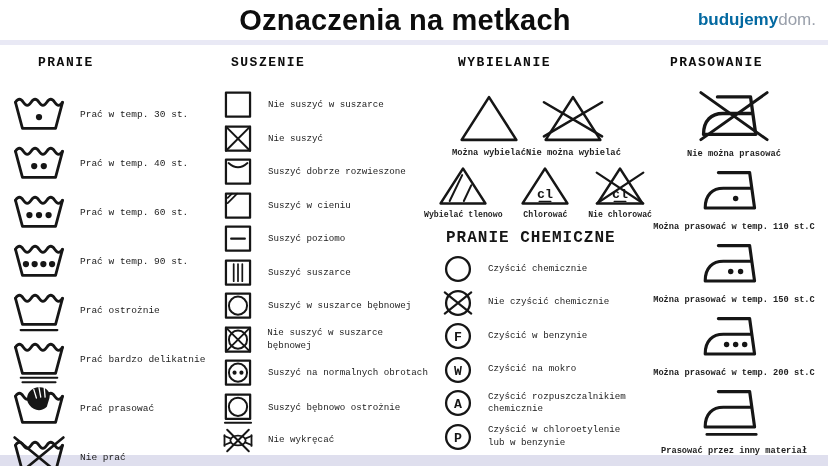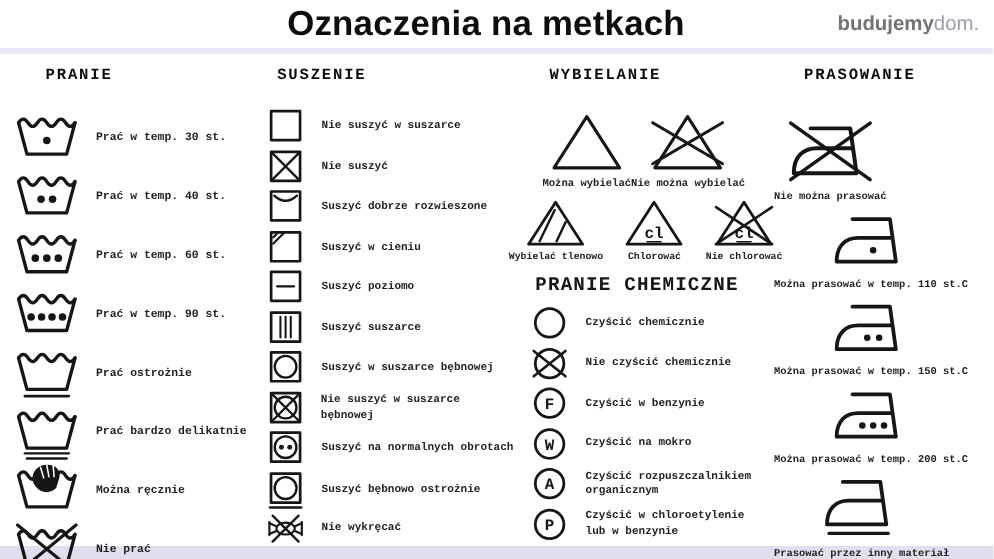--- a/index.html
+++ b/index.html
@@ -6,42 +6,42 @@
   body{
     width:828px;height:466px;position:relative;background:#ffffff;overflow:hidden;
     font-family:"Liberation Mono",monospace;color:#161616;
   }
   .title{
     position:absolute;top:4px;left:0;width:810px;text-align:center;
     font-family:"Liberation Sans",sans-serif;font-weight:700;font-size:29px;color:#0d0d0d;
     letter-spacing:.2px;
   }
   .logo{position:absolute;top:10px;right:12px;font-family:"Liberation Sans",sans-serif;font-size:17px;white-space:nowrap}
-  .logo .lb{font-weight:700;color:#737373}
+  .logo .lb{font-weight:700;color:#0369a1}
   .logo .ll{font-weight:400;color:#9aa0ab}
   .strip{position:absolute;left:0;width:828px}
   .strip.top{top:40px;height:5px;background:#e9e9f5}
   .strip.bottom{top:455px;height:11px;background:#dfdfee}
   .colhead{position:absolute;top:55px;font-weight:700;font-size:13px;letter-spacing:1.5px;color:#0d0d0d;white-space:nowrap}
   #h-pranie{left:38px}
   #h-suszenie{left:231px}
   #h-wybielanie{left:458px}
   #h-prasowanie{left:670px}
   #h-chemiczne{position:absolute;left:446px;top:229px;font-weight:700;font-size:16px;letter-spacing:1px;white-space:nowrap}
   .col{position:absolute;display:flex;flex-direction:column;justify-content:space-between}
   #col-pranie{left:8px;top:90px;width:205px;height:360px}
   #col-suszenie{left:218px;top:90px;width:212px;height:364px}
   #col-chem{left:438px;top:254px;width:215px;height:198px}
-  #col-prasowanie{left:645px;top:100px;width:178px;height:366px;align-items:flex-start}
+  #col-prasowanie{left:645px;top:90px;width:178px;height:366px;align-items:center}
   .srow{display:flex;align-items:center}
   .sicon{display:flex;justify-content:center;align-items:center}
   #col-pranie .sicon{width:62px}
   #col-suszenie .sicon{width:40px}
   #col-chem .sicon{width:40px}
-  .slabel{font-size:9.5px;font-weight:700;color:#222;margin-left:10px;white-space:pre-line;line-height:1.4}
+  .slabel{font-size:9.5px;font-weight:400;color:#222;margin-left:10px;white-space:pre-line;line-height:1.4}
   #col-suszenie .slabel{font-size:9.2px}
   #col-chem .slabel{font-size:9.2px}
   .stack{display:flex;flex-direction:column;align-items:center}
   .scaption{font-size:8.5px;font-weight:700;color:#222;margin-top:3px;white-space:nowrap}
   #col-prasowanie .scaption{font-size:8.7px;margin-top:5px}
   #wyb-row1{position:absolute;left:452px;top:92px;width:212px;display:flex;justify-content:flex-start}
   #wyb-row2{position:absolute;left:424px;top:165px;width:228px;display:flex;justify-content:space-between}
   #wyb-row1 .scaption{font-size:8.8px}
   #wyb-row2 .scaption{font-size:8.2px}
   svg{display:block}
@@ -146,21 +146,21 @@
       <span class="sicon">
         <svg viewBox="0 0 62 56" width="54" height="49">
           <g fill="none" stroke="#161616" stroke-width="3.2" stroke-linecap="round" stroke-linejoin="round">
             <path d="M4 14 L12 44 L50 44 L58 14"></path>
             <path d="M4 14 Q8.5 7 13 14 T22 14 T31 14 T40 14 T49 14 T58 14"></path>
             <path d="M20 24 C14 16 19 6 28 4 C38 2 45 8 43 16 L40 26 C34 32 25 31 20 24 Z" fill="#161616" stroke="none"></path>
             <path d="M25 6 L28 16 M31 4 L33 15 M37 4 L38 15" stroke="#ffffff" stroke-width="1.5"></path>
           </g>
         </svg>
       </span>
-      <span class="slabel">Można ręcznie</span>
+      <span class="slabel">Prać prasować</span>
     </div>
     <div class="srow">
       <span class="sicon">
         <svg viewBox="0 0 62 56" width="54" height="49">
           <g fill="none" stroke="#161616" stroke-width="3.2" stroke-linecap="round" stroke-linejoin="round">
             <path d="M4 14 L12 44 L50 44 L58 14"></path>
             <path d="M4 14 Q8.5 7 13 14 T22 14 T31 14 T40 14 T49 14 T58 14"></path>
             <path d="M3 5 L59 51 M59 5 L3 51" stroke-width="3"></path>
           </g>
         </svg>
@@ -404,21 +404,21 @@
     <div class="srow">
       <span class="sicon">
         <svg viewBox="0 0 38 34" width="34" height="30">
           <g fill="none" stroke="#161616" stroke-width="2.6" stroke-linecap="round" stroke-linejoin="round">
             <circle cx="19" cy="17" r="13.5"></circle>
             <text x="19" y="22.5" font-size="15" font-family="Liberation Mono,monospace" font-weight="700" fill="#161616" stroke="none" text-anchor="middle">A</text>
           </g>
         </svg>
       </span>
       <span class="slabel">Czyścić rozpuszczalnikiem
-organicznym</span>
+chemicznie</span>
     </div>
     <div class="srow">
       <span class="sicon">
         <svg viewBox="0 0 38 34" width="34" height="30">
           <g fill="none" stroke="#161616" stroke-width="2.6" stroke-linecap="round" stroke-linejoin="round">
             <circle cx="19" cy="17" r="13.5"></circle>
             <text x="19" y="22.5" font-size="15" font-family="Liberation Mono,monospace" font-weight="700" fill="#161616" stroke="none" text-anchor="middle">P</text>
           </g>
         </svg>
       </span>

